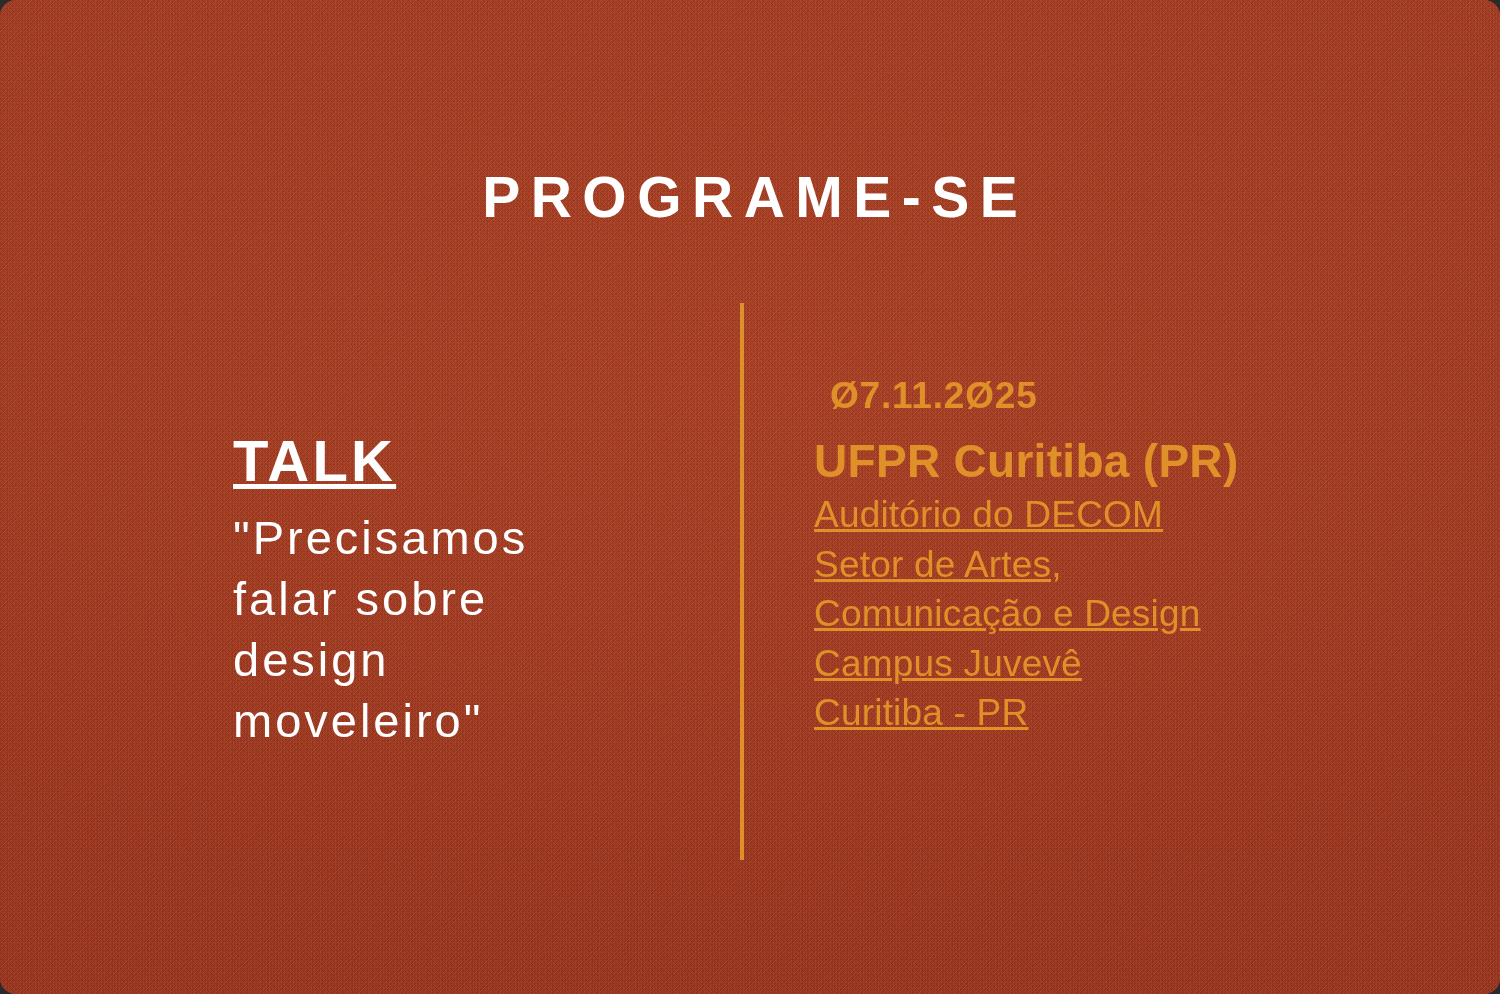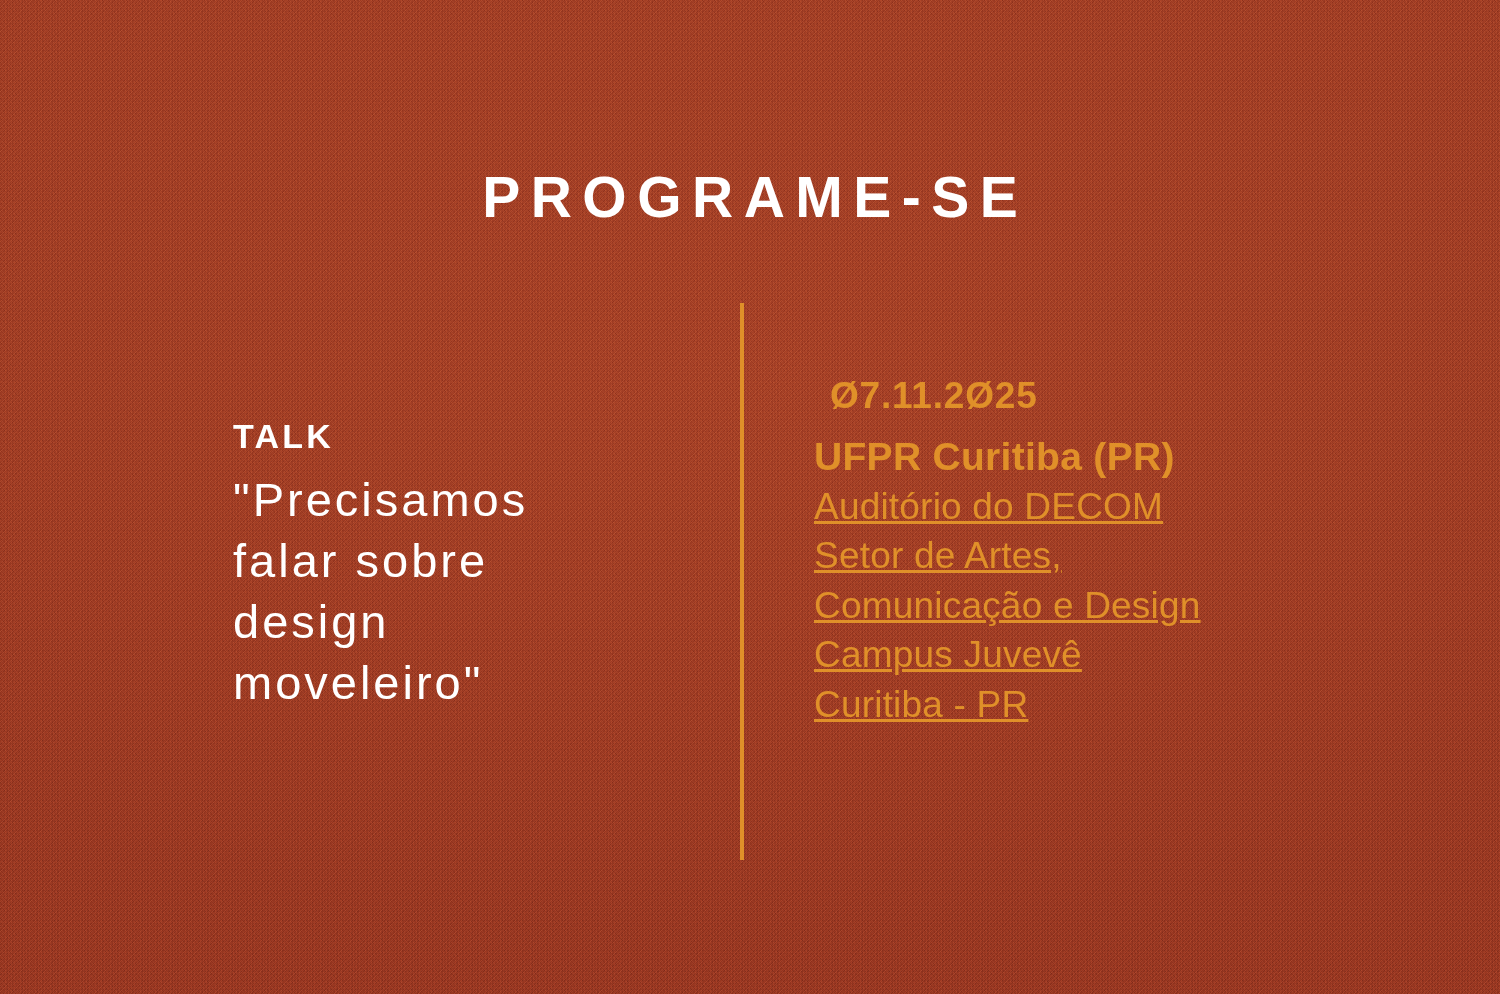--- a/index.html
+++ b/index.html
@@ -9,20 +9,21 @@
     background: #2b2b2b;
   }
 
   .poster {
     position: relative;
     width: 1500px;
     height: 994px;
     overflow: hidden;
     background-color: #9e3a22;
     font-family: "Liberation Sans", sans-serif;
+    border-radius: 16px;
     -webkit-font-smoothing: antialiased;
   }
 
   
   .poster-bg-gradient {
     position: absolute;
     inset: 0;
     background:
       radial-gradient(ellipse 120% 90% at 50% 38%, rgba(176,70,40,0.50) 0%, rgba(158,58,34,0.0) 62%),
       linear-gradient(180deg, #a03c23 0%, #9d3a22 45%, #983620 100%);
@@ -80,25 +81,26 @@
 
   
   .talk-block {
     position: absolute;
     left: 233px;
     top: 418px;
     width: 470px;
   }
   .talk-kicker {
     color: #ffffff;
-    font-size: 34px;
+    font-size: 58px;
     font-weight: 700;
     letter-spacing: 3.2px;
     line-height: 1.08;
-    margin: 0 0 14px 0;
+    margin: 12px 0 14px 0;
+    text-decoration: underline;
   }
   .talk-title {
     color: #ffffff;
     font-size: 47px;
     font-weight: 400;
     letter-spacing: 3.0px;
     line-height: 1.30;
     margin: 0;
     white-space: pre-line;
   }
@@ -123,21 +125,21 @@
   }
   .info-strong {
     font-size: 37px;
     font-weight: 700;
     line-height: 1.18;
     letter-spacing: 0.3px;
     margin: 16px;
   }
   .info-strong.date { letter-spacing: 0.8px; }
   .info-venue {
-    font-size: 39px;
+    font-size: 46px;
     font-weight: 700;
     line-height: 1.18;
     letter-spacing: 0.3px;
     margin: 8px 0 0 0;
   }
   .info-lines {
     font-size: 37px;
     font-weight: 400;
     line-height: 1.34;
     letter-spacing: 0.2px;

